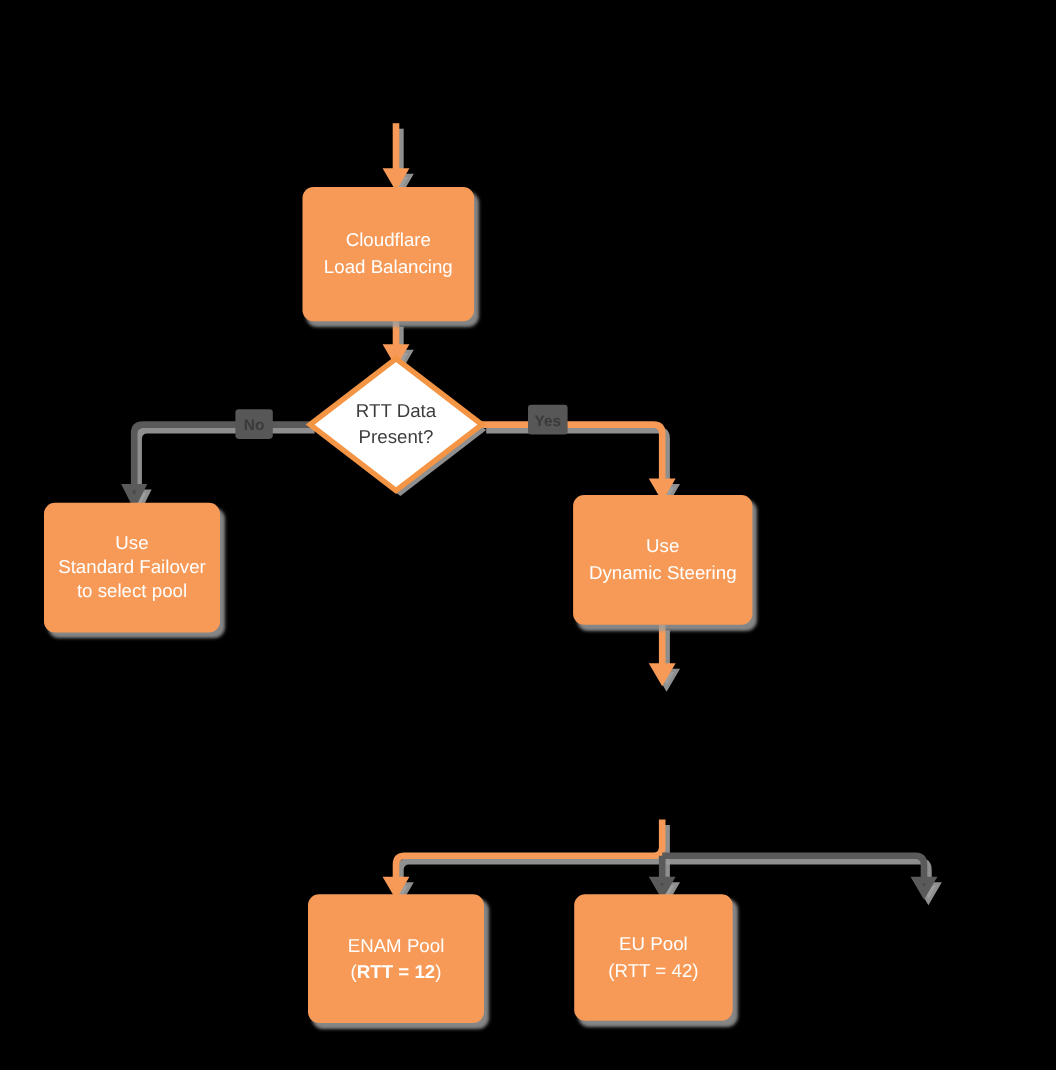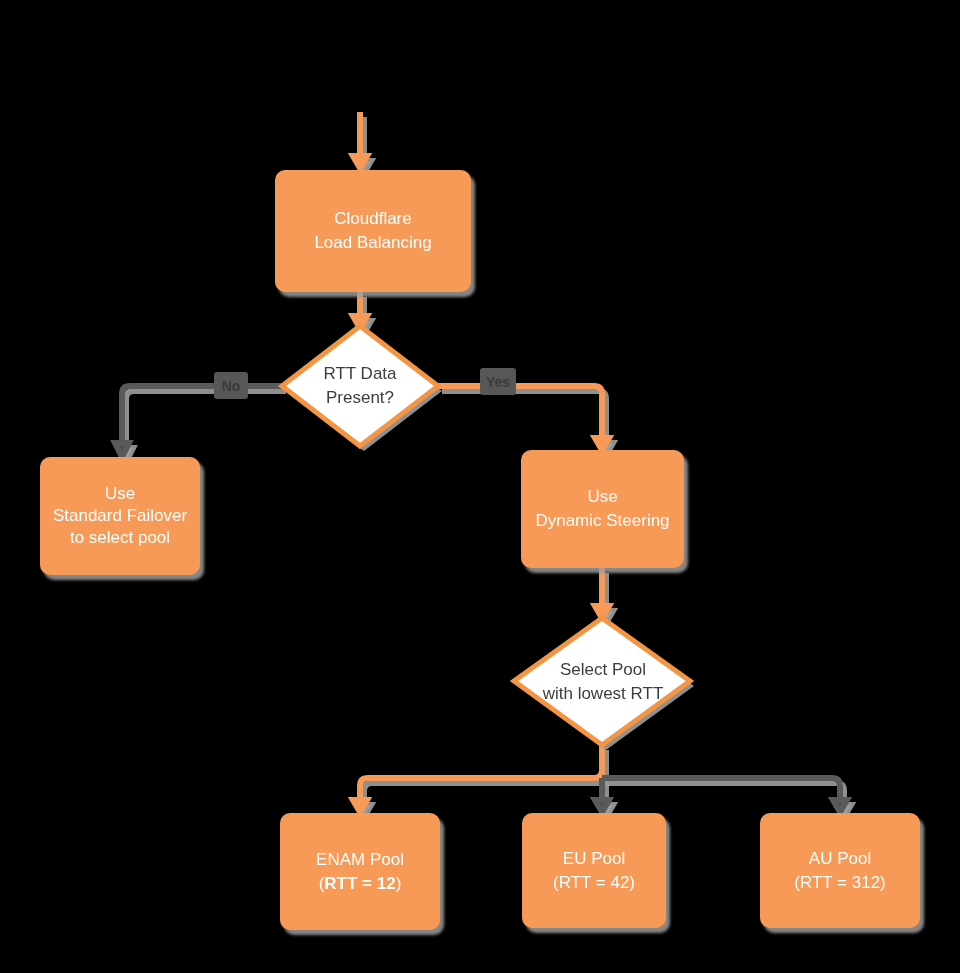--- a/index.html
+++ b/index.html
@@ -79,21 +79,21 @@
     <g stroke="#5A5A5A" fill="#4A4A4A" stroke-width="6">
       <path d="M602,778 H832 Q840,778 840,786 V800" fill="none"></path>
         <polygon points="833,800 847,800 840,812"></polygon>
     </g>
   </svg>
 
   <div class="edge-label" style="left:214px;top:372px;width:34px;height:27px;">No</div>
   <div class="edge-label" style="left:480px;top:368px;width:36px;height:27px;">Yes</div>
 
 
-  <div class="node rect" style="left:275px;top:170px;width:196px;height:122px;">
+  <div class="node rect" style="left:275px;top:170px;width:156px;height:122px;">
     <span class="line">Cloudflare</span>
     <span class="line">Load Balancing</span>
   </div>
 
   <div class="node diamond" style="left:275px;top:318px;width:170px;height:136px;">
     <svg width="170" height="136">
       <polygon points="89,13 167,73 89,133 11,73" fill="#9E9E9E" fill-opacity="0.9"></polygon>
       <polygon points="85,8 163,68 85,128 7,68" fill="#FFFFFF" stroke="#F39544" stroke-width="5"></polygon>
     </svg>
     <div class="dtext">
@@ -106,39 +106,25 @@
     <span class="line">Use</span>
     <span class="line">Standard Failover</span>
     <span class="line">to select pool</span>
   </div>
 
   <div class="node rect" style="left:521px;top:450px;width:163px;height:118px;">
     <span class="line">Use</span>
     <span class="line">Dynamic Steering</span>
   </div>
 
-  <div class="node diamond" style="left:508px;top:612px;width:190px;height:140px;">
-    <svg width="190" height="140">
-      <polygon points="98,11 186,74 98,138 10,74" fill="#9E9E9E" fill-opacity="0.9"></polygon>
-      <polygon points="94,6 182,69 94,133 6,69" fill="#FFFFFF" stroke="#F39544" stroke-width="5"></polygon>
-    </svg>
-    <div class="dtext">
-      <span class="line">Select Pool</span>
-      <span class="line">with lowest RTT</span>
-    </div>
-  </div>
 
   <div class="node rect" style="left:280px;top:813px;width:160px;height:117px;">
     <span class="line">ENAM Pool</span>
     <span class="line"><span>(</span><span class="bold">RTT = 12</span><span>)</span></span>
   </div>
 
   <div class="node rect" style="left:522px;top:813px;width:144px;height:115px;">
     <span class="line">EU Pool</span>
     <span class="line">(RTT = 42)</span>
   </div>
 
-  <div class="node rect" style="left:760px;top:813px;width:160px;height:115px;">
-    <span class="line">AU Pool</span>
-    <span class="line">(RTT = 312)</span>
-  </div>
 
 </div>
 
 </body></html>

